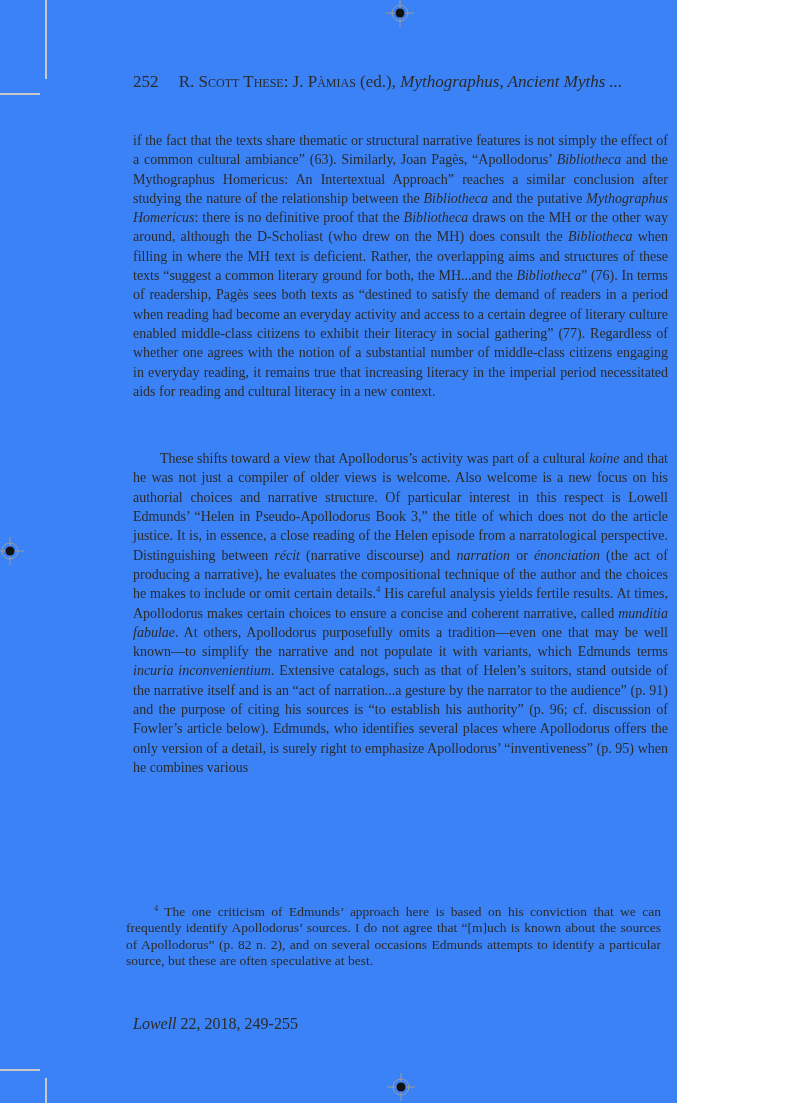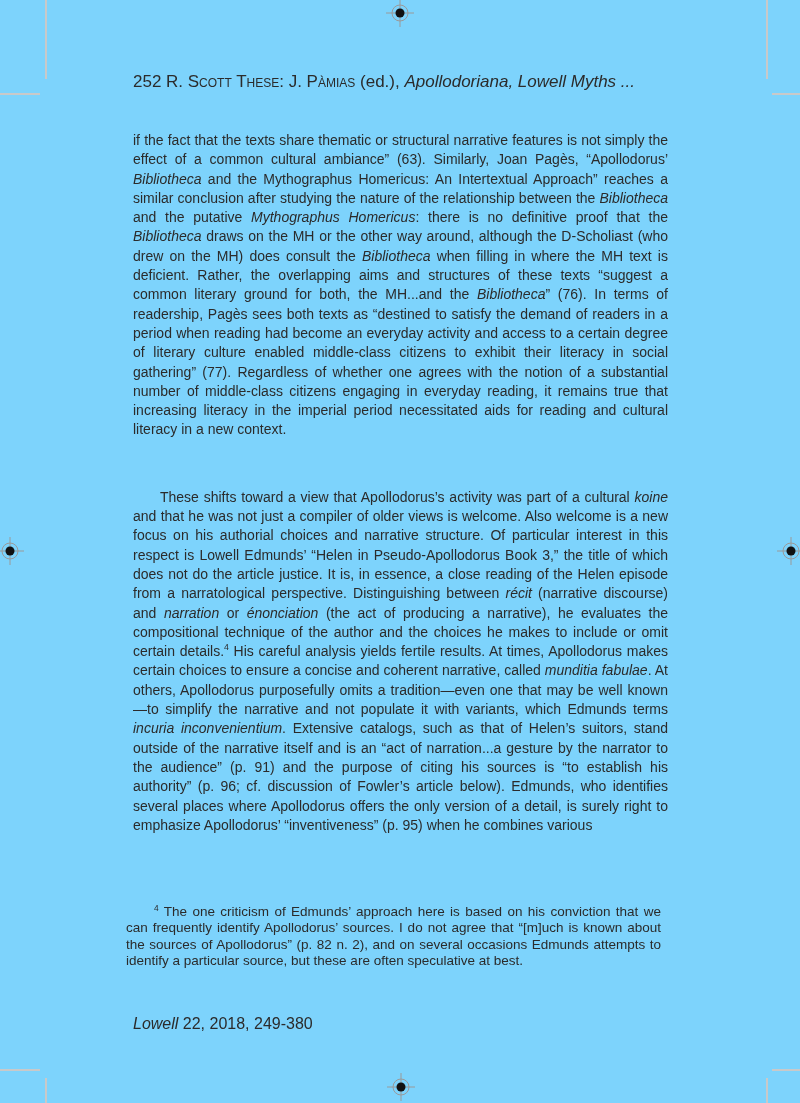--- a/index.html
+++ b/index.html
@@ -1,22 +1,22 @@
 <!DOCTYPE html>
 <html><head>
 <meta charset="utf-8">
 <style>
   html, body { margin: 0; padding: 0; background: #ffffff; }
   .page {
     position: relative;
-    width: 800px;
+    width: 677px;
     height: 1103px;
-    background: #7dd3fc;
+    background: #3b82f6;
     overflow: hidden;
-    font-family: Liberation Sans, sans-serif;
+    font-family: Liberation Serif, serif;
     color: #2b2b2b;
   }
   
   .crop { position: absolute; background: #c9c9c9; }
   .crop-tl-v { left: 45px;  top: 0;      width: 2px;  height: 79px; }
   .crop-tl-h { left: 0;     top: 93px;   width: 40px; height: 2px;  }
   .crop-tr-v { left: 766px; top: 0;      width: 2px;  height: 79px; }
   .crop-tr-h { left: 772px; top: 93px;   width: 28px; height: 2px;  }
   .crop-bl-h { left: 0;     top: 1069px; width: 40px; height: 2px;  }
   .crop-bl-v { left: 45px;  top: 1078px; width: 2px;  height: 25px; }
@@ -104,25 +104,25 @@
     <svg width="28" height="28" viewBox="0 0 28 28">
       <line x1="14" y1="0" x2="14" y2="28" stroke="#9a9a9a" stroke-width="1"></line>
       <line x1="0" y1="14" x2="28" y2="14" stroke="#9a9a9a" stroke-width="1"></line>
       <circle cx="14" cy="14" r="8" fill="none" stroke="#9a9a9a" stroke-width="1"></circle>
       <circle cx="14" cy="14" r="4.5" fill="#111"></circle>
     </svg>
   </div>
 
   <div class="header">
     <span class="page-num">252</span>
-    <div class="header-title"><span class="sc">R. Scott These: J. Pàmias</span><span> (ed.), </span><span style="font-style: italic;">Apollodoriana, Lowell Myths ...</span></div>
+    <div class="header-title"><span class="sc">R. Scott These: J. Pàmias</span><span> (ed.), </span><span style="font-style: italic;">Mythographus, Ancient Myths ...</span></div>
   </div>
 
   <div class="body-text">
     <p><span>if the fact that the texts share thematic or structural narrative features is not simply the effect of a common cultural ambiance” (63). Similarly, Joan Pagès, “Apollodorus’ </span><span style="font-style: italic;">Bibliotheca</span><span> and the Mythographus Homericus: An Intertextual Approach” reaches a similar conclusion after studying the nature of the relationship between the </span><span style="font-style: italic;">Bibliotheca</span><span> and the putative </span><span style="font-style: italic;">Mythographus Homericus</span><span>: there is no definitive proof that the </span><span style="font-style: italic;">Bibliotheca</span><span> draws on the MH or the other way around, although the D-Scholiast (who drew on the MH) does consult the </span><span style="font-style: italic;">Bibliotheca</span><span> when filling in where the MH text is deficient. Rather, the overlapping aims and structures of these texts “suggest a common literary ground for both, the MH...and the </span><span style="font-style: italic;">Bibliotheca</span><span>” (76). In terms of readership, Pagès sees both texts as “destined to satisfy the demand of readers in a period when reading had become an everyday activity and access to a certain degree of literary culture enabled middle-class citizens to exhibit their literacy in social gathering” (77). Regardless of whether one agrees with the notion of a substantial number of middle-class citizens engaging in everyday reading, it remains true that increasing literacy in the imperial period necessitated aids for reading and cultural literacy in a new context.</span></p>
     <p class="indent"><span>These shifts toward a view that Apollodorus’s activity was part of a cultural </span><span style="font-style: italic;">koine</span><span> and that he was not just a compiler of older views is welcome. Also welcome is a new focus on his authorial choices and narrative structure. Of particular interest in this respect is Lowell Edmunds’ “Helen in Pseudo-Apollodorus Book 3,” the title of which does not do the article justice. It is, in essence, a close reading of the Helen episode from a narratological perspective. Distinguishing between </span><span style="font-style: italic;">récit</span><span> (narrative discourse) and </span><span style="font-style: italic;">narration</span><span> or </span><span style="font-style: italic;">énonciation</span><span> (the act of producing a narrative), he evaluates the compositional technique of the author and the choices he makes to include or omit certain details.</span><sup>4</sup><span> His careful analysis yields fertile results. At times, Apollodorus makes certain choices to ensure a concise and coherent narrative, called </span><span style="font-style: italic;">munditia fabulae</span><span>. At others, Apollodorus purposefully omits a tradition—even one that may be well known—to simplify the narrative and not populate it with variants, which Edmunds terms </span><span style="font-style: italic;">incuria inconvenientium</span><span>. Extensive catalogs, such as that of Helen’s suitors, stand outside of the narrative itself and is an “act of narration...a gesture by the narrator to the audience” (p. 91) and the purpose of citing his sources is “to establish his authority” (p. 96; cf. discussion of Fowler’s article below). Edmunds, who identifies several places where Apollodorus offers the only version of a detail, is surely right to emphasize Apollodorus’ “inventiveness” (p. 95) when he combines various</span></p>
   </div>
 
   <div class="footnote"><sup>4</sup><span> The one criticism of Edmunds’ approach here is based on his conviction that we can frequently identify Apollodorus’ sources. I do not agree that “[m]uch is known about the sources of Apollodorus” (p. 82 n. 2), and on several occasions Edmunds attempts to identify a particular source, but these are often speculative at best.</span></div>
 
-  <div class="footer"><span style="font-style: italic;">Lowell</span><span> 22, 2018, 249-380</span></div>
+  <div class="footer"><span style="font-style: italic;">Lowell</span><span> 22, 2018, 249-255</span></div>
 
 </div>
 
 </body></html>

